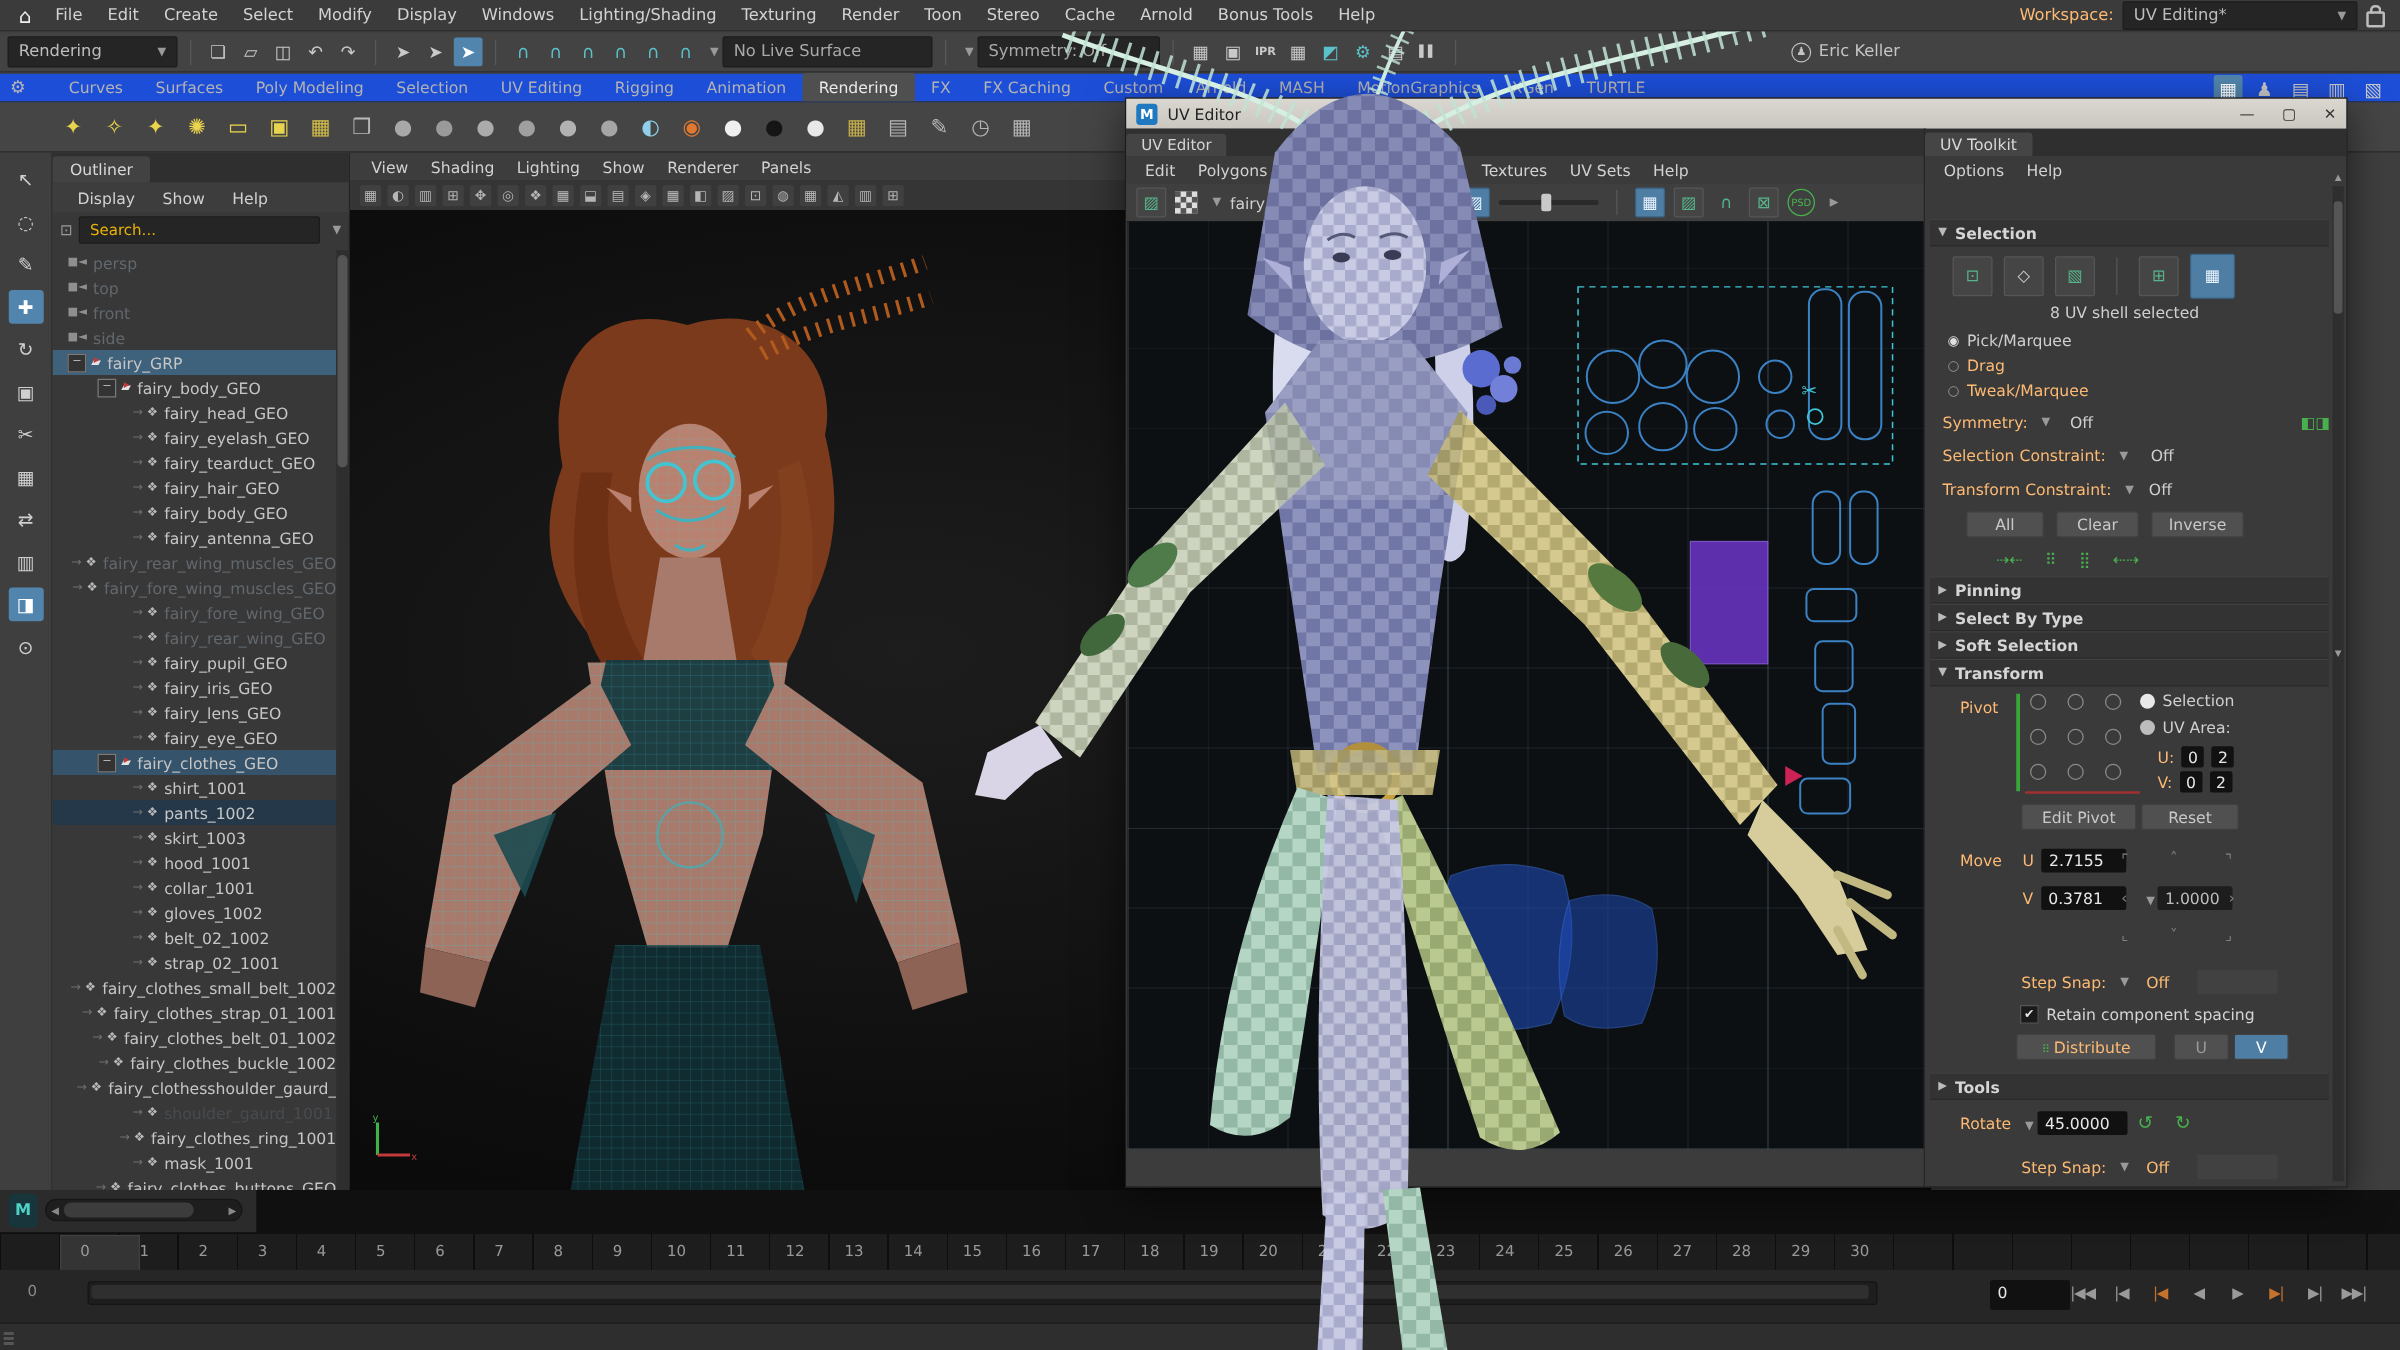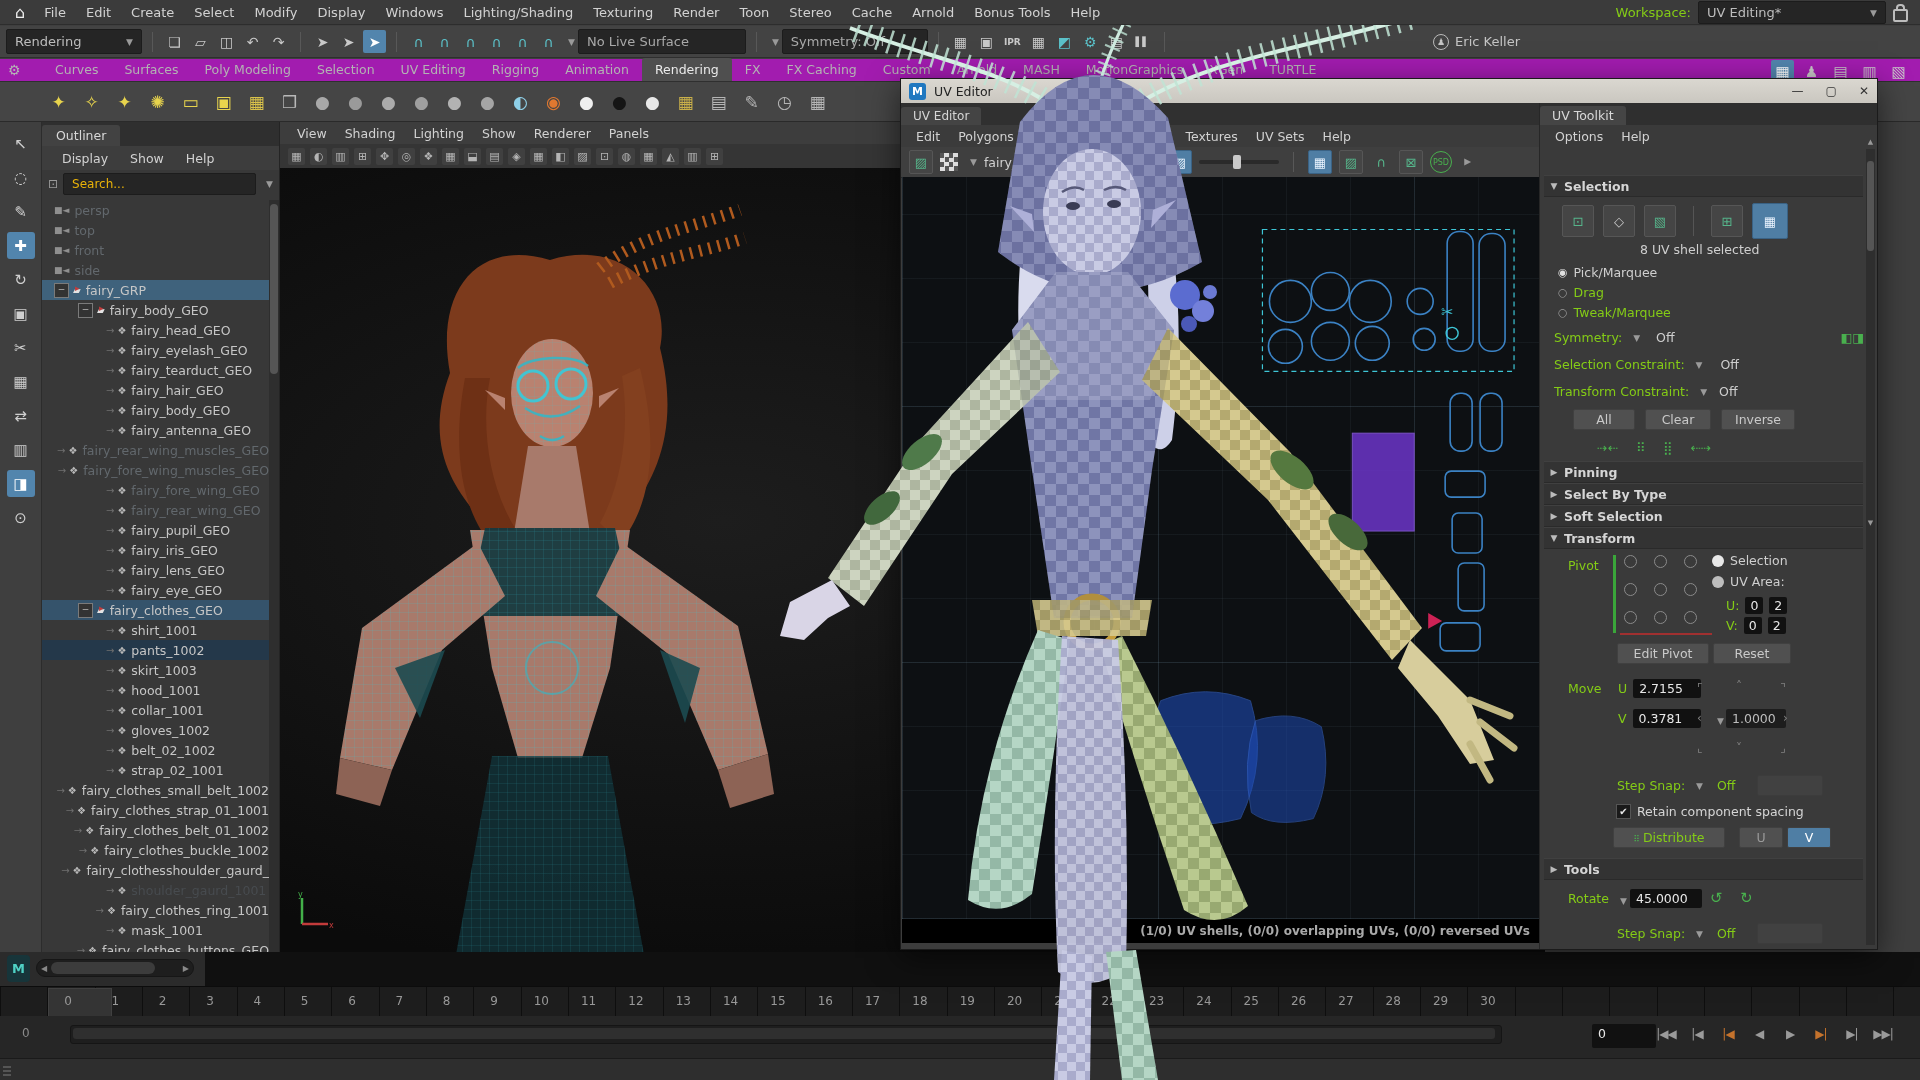--- a/index.html
+++ b/index.html
@@ -1,19 +1,19 @@
 <!DOCTYPE html>
 <html><head>
 <meta charset="utf-8">
 <style>
   html,body{margin:0;padding:0}
   body{width:1920px;height:1080px;position:relative;overflow:hidden;background:#3f3f3f;
        font-family:"DejaVu Sans","Liberation Sans",sans-serif;color:#c8c8c8;font-size:13px}
   .abs{position:absolute}
-  .dim{color:#84cc16}
+  .dim{color:#fdba74}
   .caret{color:#9a9a9a;font-size:9px;margin-left:5px}
   .field{background:#252525;border:1px solid #1c1c1c;color:#bdbdbd;padding:2px 8px;display:inline-flex;align-items:center;border-radius:2px}
 
   
   #menubar{position:absolute;left:0;top:0;width:1920px;height:25px;background:#3b3b3b;border-bottom:1px solid #2d2d2d;display:flex;align-items:center;padding-left:6px;box-sizing:border-box;z-index:60}
   .menu-item{padding:3px 10px;color:#d2d2d2}
   #home-icon{color:#eee;font-size:16px;padding:0 9px}
   #workspace-box{position:absolute;right:12px;top:1px;display:flex;align-items:center;gap:7px}
   #workspace-field{width:170px;height:17px;justify-content:space-between}
   #lock-icon{width:11px;height:9px;border:2px solid #bdbdbd;border-radius:2px;position:relative;margin-top:5px}
@@ -24,21 +24,21 @@
   .tb-ico{width:23px;height:23px;display:inline-flex;align-items:center;justify-content:center;color:#c9c9c9;font-size:14px;border-radius:2px}
   .tb-ico.teal{color:#5bc1c9}
   .tb-ico.active{background:#5285ad;color:#fff}
   .tb-sep{width:1px;height:20px;background:#585858;margin:0 7px}
   .badge{font-size:9px;letter-spacing:0;font-weight:bold}
   #user-box{position:absolute;right:400px;display:flex;align-items:center;gap:6px;color:#c5c5c5}
   #sidebar-toggles{position:absolute;right:10px;top:60px;display:flex;gap:6px;z-index:21}
   #sidebar-toggles .tb-ico{font-size:15px}
 
   
-  #shelf-tabs{position:absolute;left:0;top:59px;width:1920px;height:23px;background:#a21caf;display:flex;align-items:flex-end;padding-left:42px;box-sizing:border-box;border-bottom:1px solid #2f2f2f;z-index:20}
+  #shelf-tabs{position:absolute;left:0;top:59px;width:1920px;height:23px;background:#1d4ed8;display:flex;align-items:flex-end;padding-left:42px;box-sizing:border-box;border-bottom:1px solid #2f2f2f;z-index:20}
   .shelf-tab{padding:4px 13px;color:#b3b3b3;font-size:12.5px}
   .shelf-tab.active{background:#4f4f4f;color:#eaeaea;border-radius:3px 3px 0 0}
   #shelf-gear{position:absolute;left:8px;top:62px;color:#b5b5b5;font-size:14px;z-index:21}
   #shelf-icons{position:absolute;left:0;top:82px;width:1920px;height:40px;background:#454545;display:flex;align-items:center;gap:4px;padding-left:44px;box-sizing:border-box;border-bottom:1px solid #2a2a2a;z-index:20}
   .shelf-ico{width:29px;height:29px;display:inline-flex;align-items:center;justify-content:center;font-size:17px;border-radius:3px}
 
   
   #toolbox{position:absolute;left:0;top:122px;width:42px;height:830px;background:#3f3f3f;border-right:1px solid #2c2c2c;display:flex;flex-direction:column;align-items:center;padding-top:8px;box-sizing:border-box;gap:7px;z-index:5}
   .tool{width:28px;height:27px;display:flex;align-items:center;justify-content:center;font-size:15px;color:#cfcfcf;border-radius:3px}
   .tool.active{background:#5285ad;color:#fff}
@@ -689,21 +689,20 @@
         </g>
         <rect x="451" y="256" width="62" height="98" fill="#6b35c9" opacity=".85" stroke="#8d5fe0"></rect>
         <path d="M259,524 q45,-18 90,0 q18,60 -10,118 q-55,14 -80,-8 q-18,-60 0,-110 Z" fill="#1e4fc0" opacity=".55" stroke="#3b6fe0"></path>
         <path d="M354,544 q38,-12 66,6 q12,50 -8,92 q-40,10 -62,-6 q-10,-50 4,-92 Z" fill="#1e4fc0" opacity=".5" stroke="#3b6fe0"></path>
         <text x="540" y="140" font-size="15" fill="#3ec6d6">✂</text>
         <circle cx="551" cy="156" r="6" fill="none" stroke="#3ec6d6" stroke-width="1.4"></circle>
         <path d="M439,341 l14,8 l-14,8 Z" fill="#35c13f"></path>
         <path d="M527,436 l14,8 l-14,8 Z" fill="#cc2255"></path>
       </svg>
     </div>
-    <div id="uv-status">(1/0) UV shells, (0/0) overlapping UVs, (0/0) reversed UVs</div>
   </div>
 
   <div id="uv-toolkit">
     <div id="tk-tabrow">
       <span id="tk-tab">UV Toolkit</span>
     </div>
     <div id="tk-menus">
         <span class="menu-item">Options</span>
         <span class="menu-item">Help</span>
       </div>

